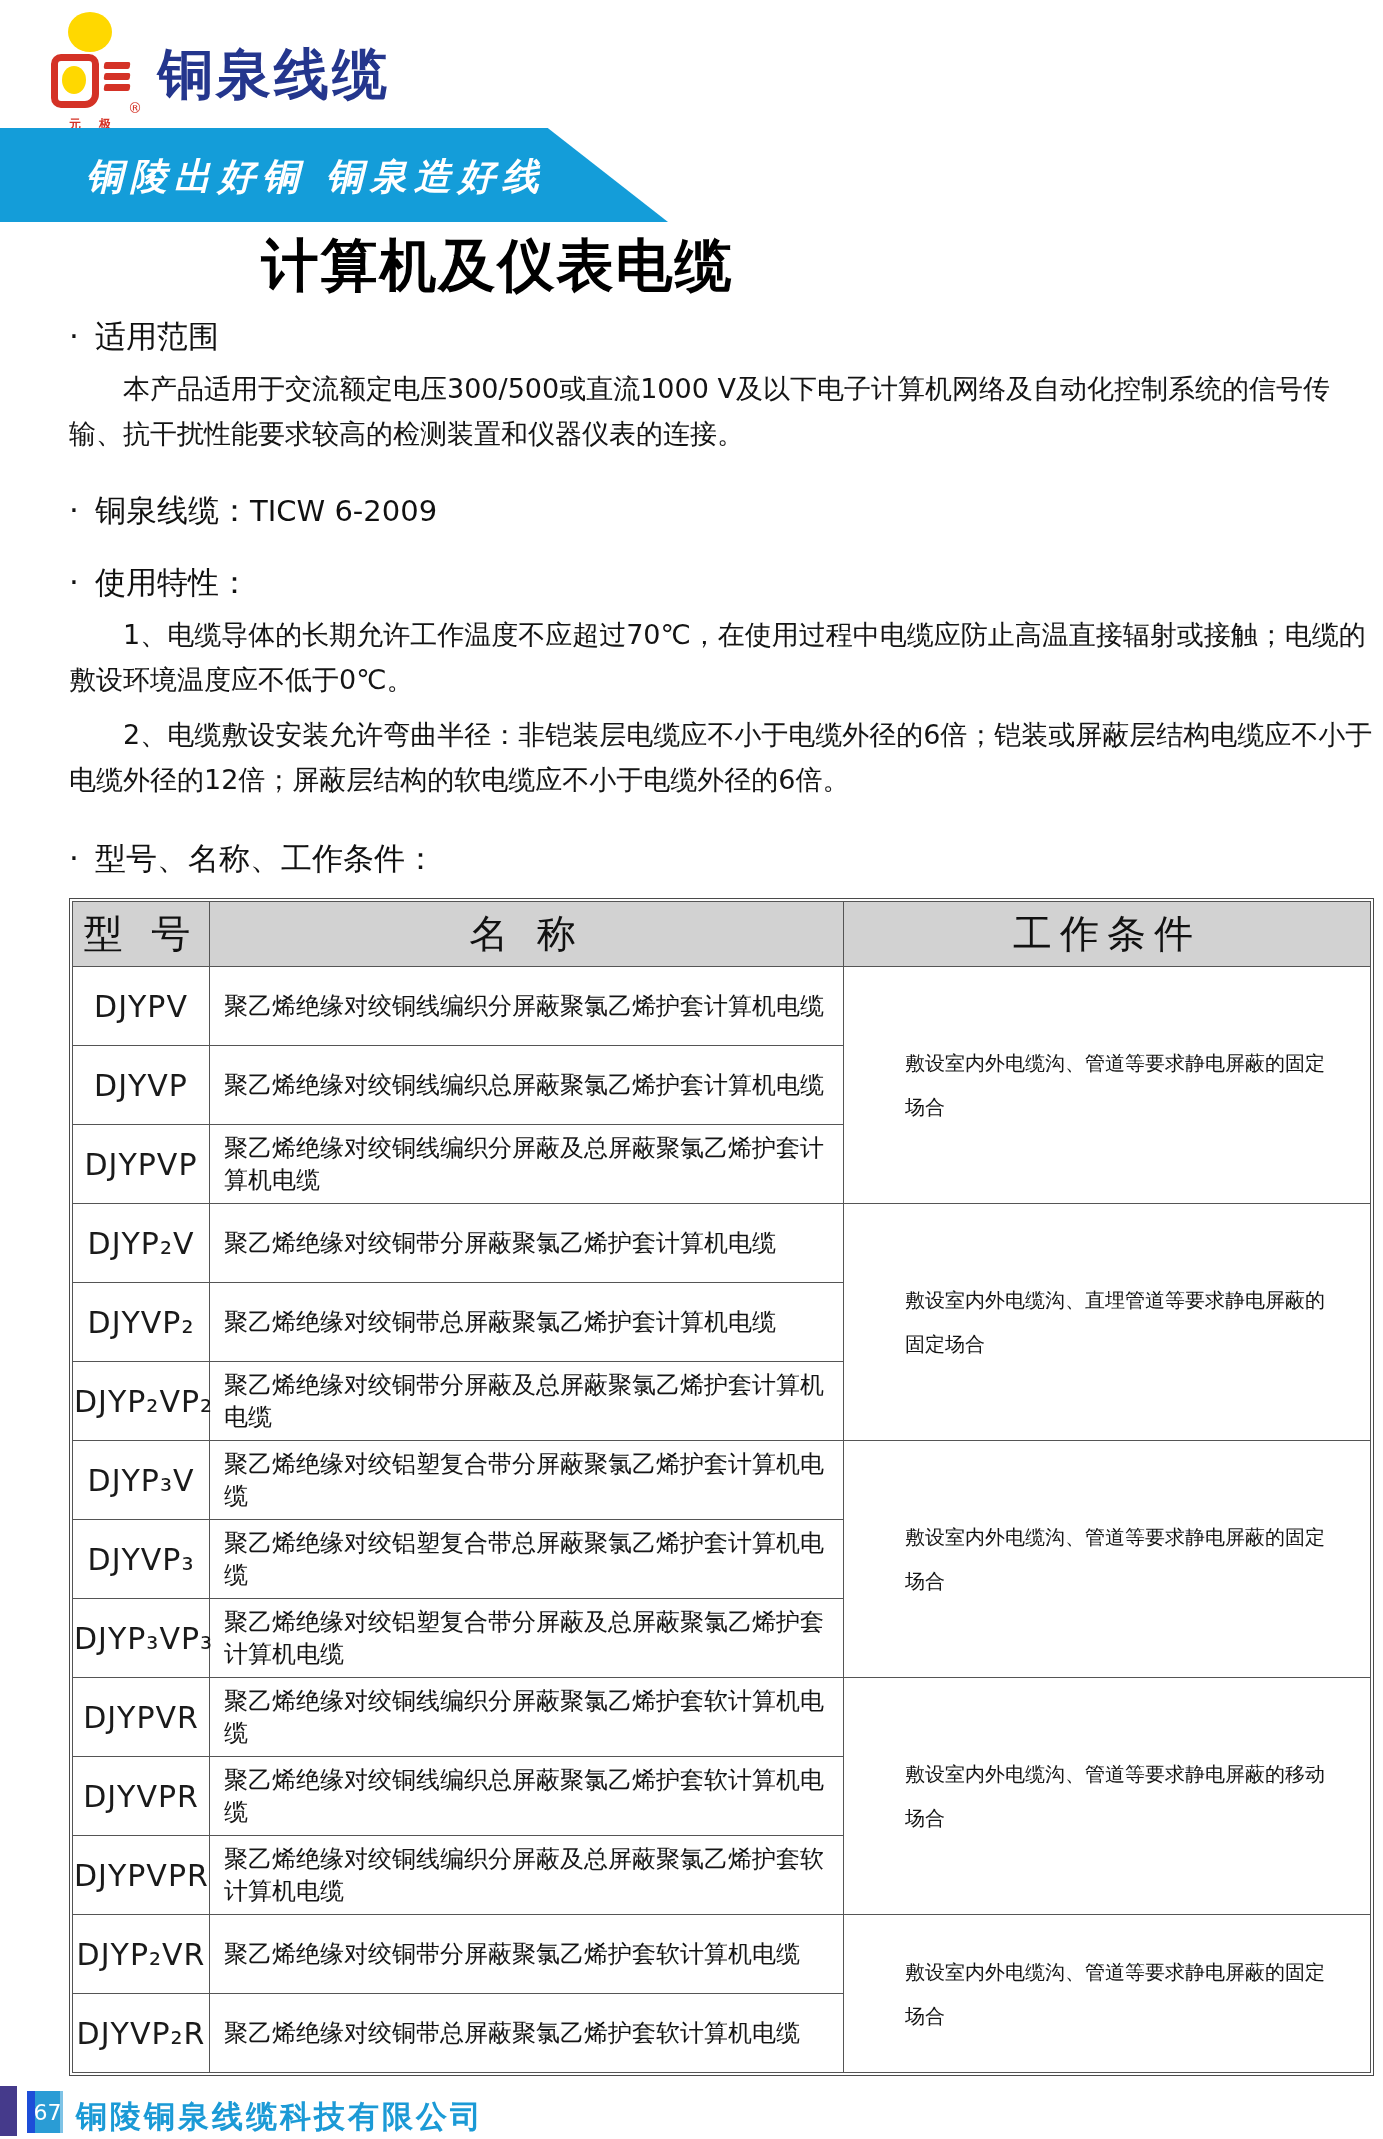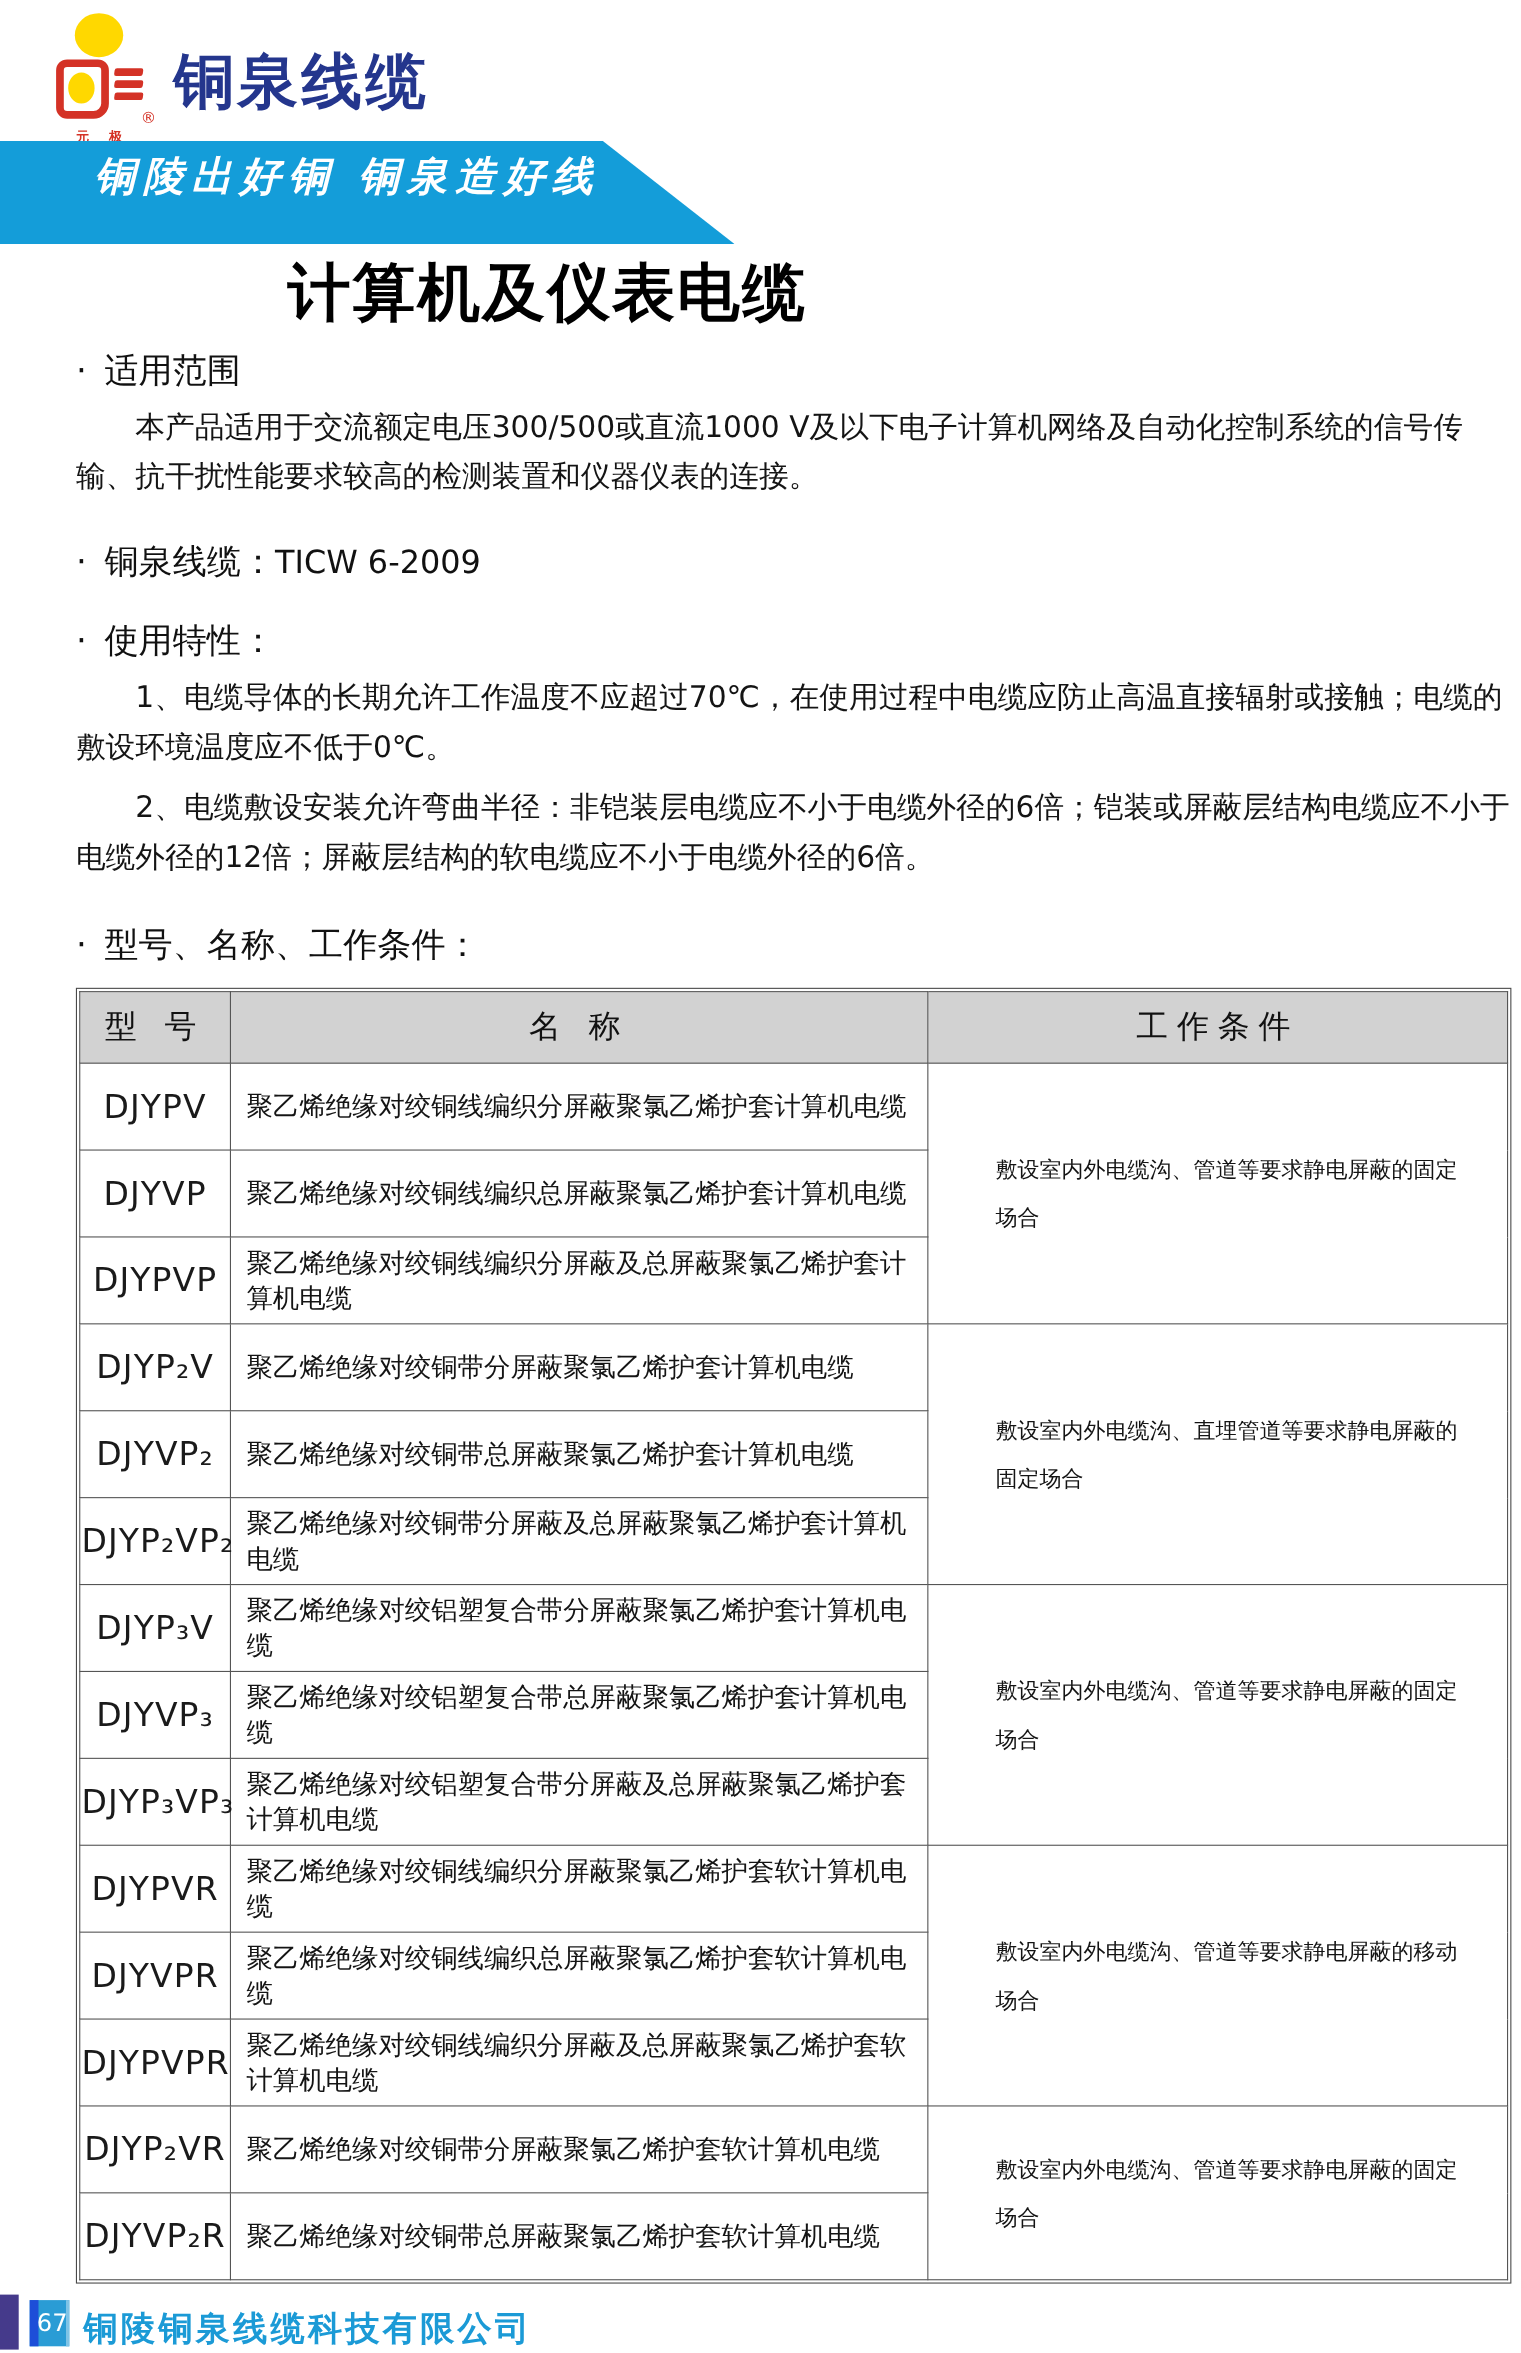--- a/index.html
+++ b/index.html
@@ -17,42 +17,42 @@
   .emblem-yolk { position:absolute; left:4px; top:5px; width:24px; height:28px; background:#ffd800; border-radius:50%; }
   .emblem-right { margin-left:5px; padding-top:4px; }
   .emblem-right i { display:block; width:26px; height:7px; background:#d43226; margin:4px 0; border-radius:2px; transform:skewX(-8deg); }
   .reg { position:absolute; right:2px; bottom:-4px; color:#d43226; font-size:14px; }
   .logo-brand { text-align:center; color:#d43226; font-size:12px; font-weight:bold; letter-spacing:18px; padding-left:18px; margin-top:4px; }
   .company-name { font-size:55px; font-weight:bold; color:#24368d; letter-spacing:3px; margin:30px 0 0 14px; }
 
   
   .banner { position:absolute; top:128px; left:0; width:668px; height:94px; background:#149dd9;
             clip-path:polygon(0 0, 82% 0, 100% 100%, 0 100%); }
-  .slogan { position:absolute; left:86px; top:8px; color:#ffffff; font-size:37px; font-weight:bold;
+  .slogan { position:absolute; left:86px; top:24px; color:#ffffff; font-size:37px; font-weight:bold;
             font-style:italic; letter-spacing:7px; white-space:nowrap; }
 
   
   .page-title { position:absolute; top:228px; left:0; width:995px; margin:0; text-align:center;
                 font-size:57px; font-weight:900; color:#000; letter-spacing:2px; }
 
   
   .content { position:absolute; top:316px; left:40px; width:1305px;padding-left:29px; }
   .sec-head { font-size:31px; color:#111; margin:0 0 4px 0; }
   .sec-head .dot { display:inline-block; width:26px; text-align:left; }
   .std-val { font-size:29px; }
   .body-para { font-size:27px; line-height:45px; margin:8px 0 10px 0; text-indent:2em; color:#141414; }
   .gap-std { margin-top:34px; }
   .gap-feat { margin-top:30px; }
   .gap-table { margin-top:36px; }
 
   
   .table-wrap { margin-top:18px; border:1px solid #4a4a4a; padding:2px; }
   table { border-collapse:collapse; width:100%; table-layout:fixed; }
   th, td { border:1px solid #555; }
-  th { height:62px; background:#d2d2d2; font-size:29px; font-weight:normal; letter-spacing:8px; color:#111; }
+  th { height:62px; background:#d2d2d2; font-size:39px; font-weight:normal; letter-spacing:8px; color:#111; }
   th.w-model { width:134px; }
   th.w-cond  { width:524px; }
   td { height:76px; }
   td.col-model { text-align:center; font-size:30px; color:#1a1a1a; letter-spacing:1px; }
   td.col-name { font-size:24px; padding-left:14px; color:#141414; }
   td.col-cond { font-size:20px; vertical-align:middle; }
   .cond-text { max-width:432px; margin-left:60px; line-height:44px; color:#141414; }
 
   
   .footer-purple { position:absolute; left:0; top:2086px; width:17px; height:50px; background:#453a8b; }

